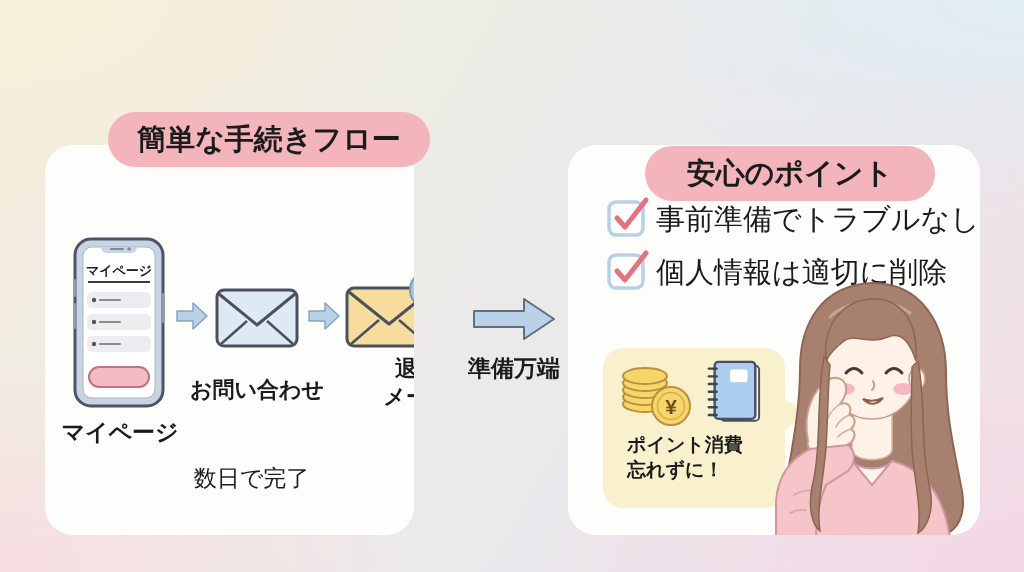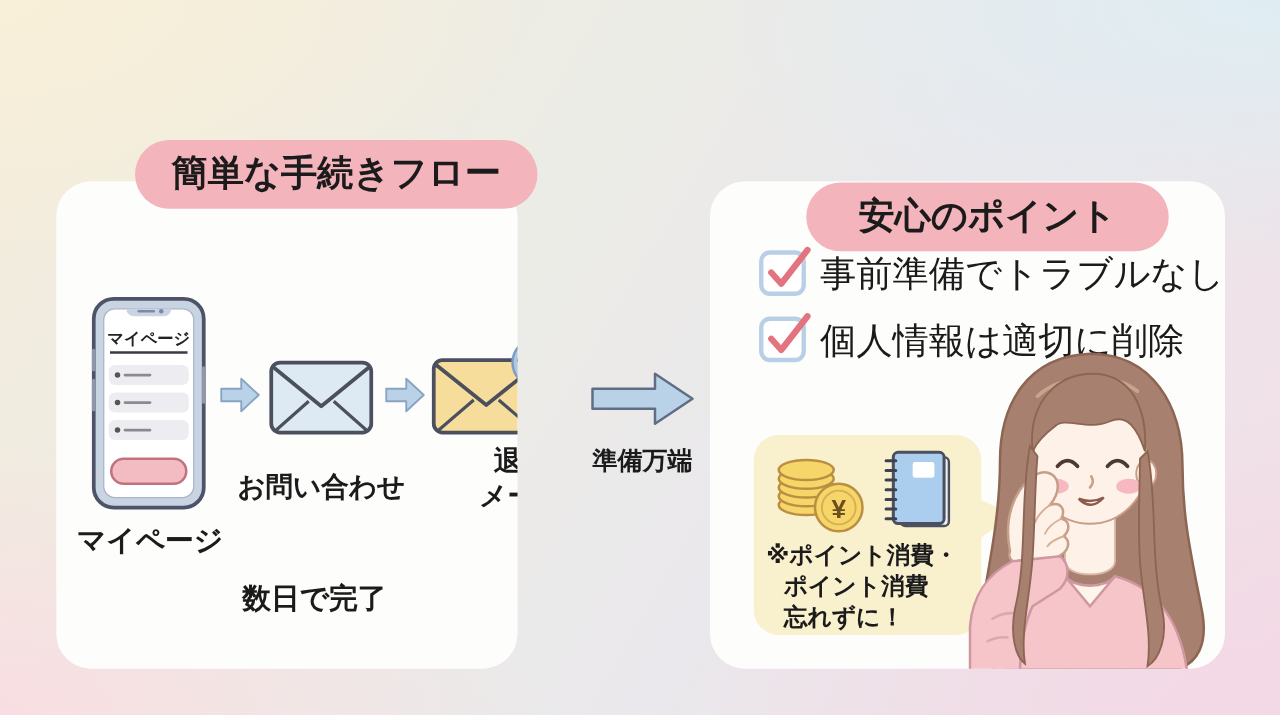--- a/index.html
+++ b/index.html
@@ -34,25 +34,25 @@
   .phone-caption{ position:absolute; left:0px; top:272px; width:150px; text-align:center;
     font-size:23px; font-weight:800; }
   .arrow-small{ position:absolute; top:156px; width:34px; height:32px; }
   .arrow-1{ left:130px; } .arrow-2{ left:262px; }
   .mail-1{ position:absolute; left:169px; top:142px; width:86px; height:62px; }
   .mail-2{ position:absolute; left:299px; top:124px; width:106px; height:80px; }
   .step-label{ position:absolute; top:210px; text-align:center; font-size:22px; font-weight:800; line-height:28px; }
   .step-label-1{ left:132px; width:160px;margin-top:21px; }
   .step-label-2{ left:309px; width:170px; }
   .flow-footer{ position:absolute; left:0; top:318px; width:413px; text-align:center;
-    font-size:23px; font-weight:700; }
+    font-size:23px; font-weight:400; }
 
   .transition{ position:absolute; left:462px; top:296px; width:104px; text-align:center; }
   .transition svg{ width:84px; height:46px; }
-  .transition-label{ margin-top:8px; font-size:20px; font-weight:800; line-height:28px; }
+  .transition-label{ margin-top:8px; font-size:23px; font-weight:800; line-height:28px; }
 
   .check-row{ position:absolute; left:38px; height:46px; }
   .check-row-1{ top:48px; } .check-row-2{ top:101px; }
   .check-icon{ position:absolute; left:0; top:0; width:46px; height:46px; }
   .check-text{ position:absolute; left:50px; top:7px; width:310px; font-size:29px; font-weight:400; white-space:nowrap; }
 
   .bubble{
     position:absolute; left:35px; top:203px; width:182px; height:160px;
     background:#f9f0ce; border-radius:20px;
   }
@@ -203,21 +203,20 @@
             <line x1="4" y1="28" x2="12" y2="28"></line>
               <line x1="4" y1="36" x2="12" y2="36"></line>
             <line x1="4" y1="44" x2="12" y2="44"></line>
               <line x1="4" y1="52" x2="12" y2="52"></line>
             <line x1="4" y1="60" x2="12" y2="60"></line>
           </g>
         </svg>
       </span>
 
       <div class="note-text">
-        <div class="note-line-1">※ポイント消費・</div>
         <div class="note-line-2">ポイント消費</div>
         <div class="note-line-3">忘れずに！</div>
       </div>
     </div>
 
     <div class="woman">
       <svg viewBox="0 0 225 262">
         <path d="M112,6 C62,8 40,46 40,92 C40,138 30,180 24,218 C20,242 32,256 48,258 L182,258 C198,254 206,238 202,214 C194,172 186,140 186,96 C186,48 162,6 112,6 Z" fill="#a8806f" stroke="#8c6553" stroke-width="2"></path>
         <path d="M70,40 C88,22 130,20 150,36" stroke="#c8a48c" stroke-width="3" fill="none" stroke-linecap="round"></path>
         <path d="M92,132 L92,172 C92,186 132,186 132,172 L132,132 Z" fill="#fdf1e8" stroke="#d9b8a4" stroke-width="1.5"></path>

